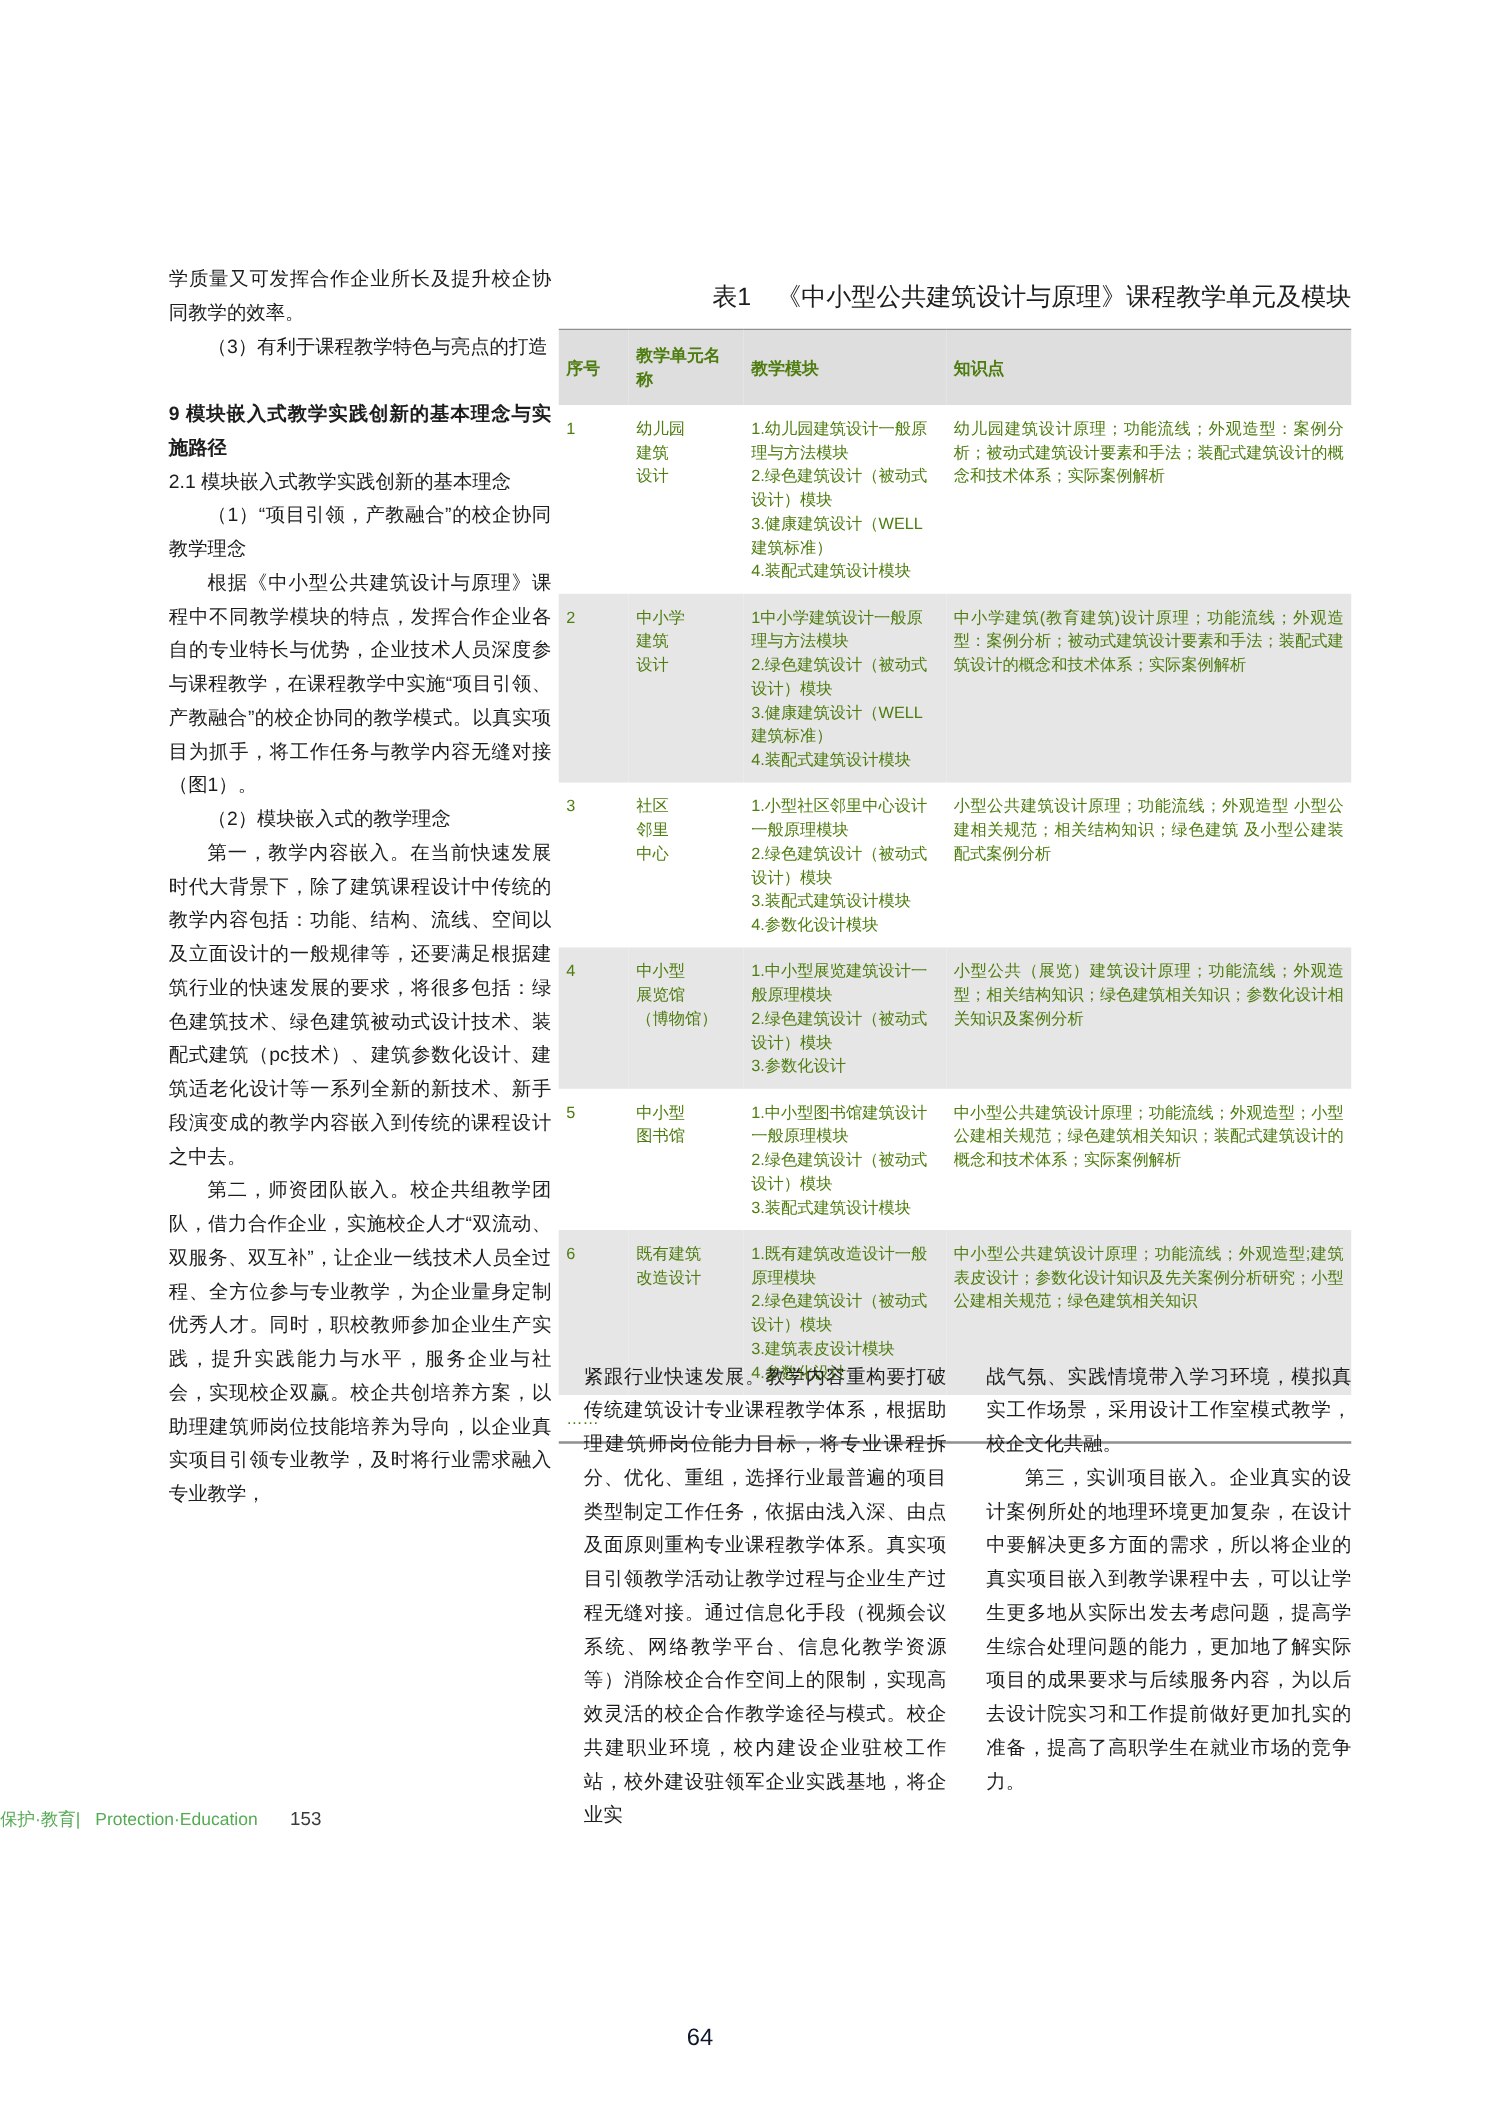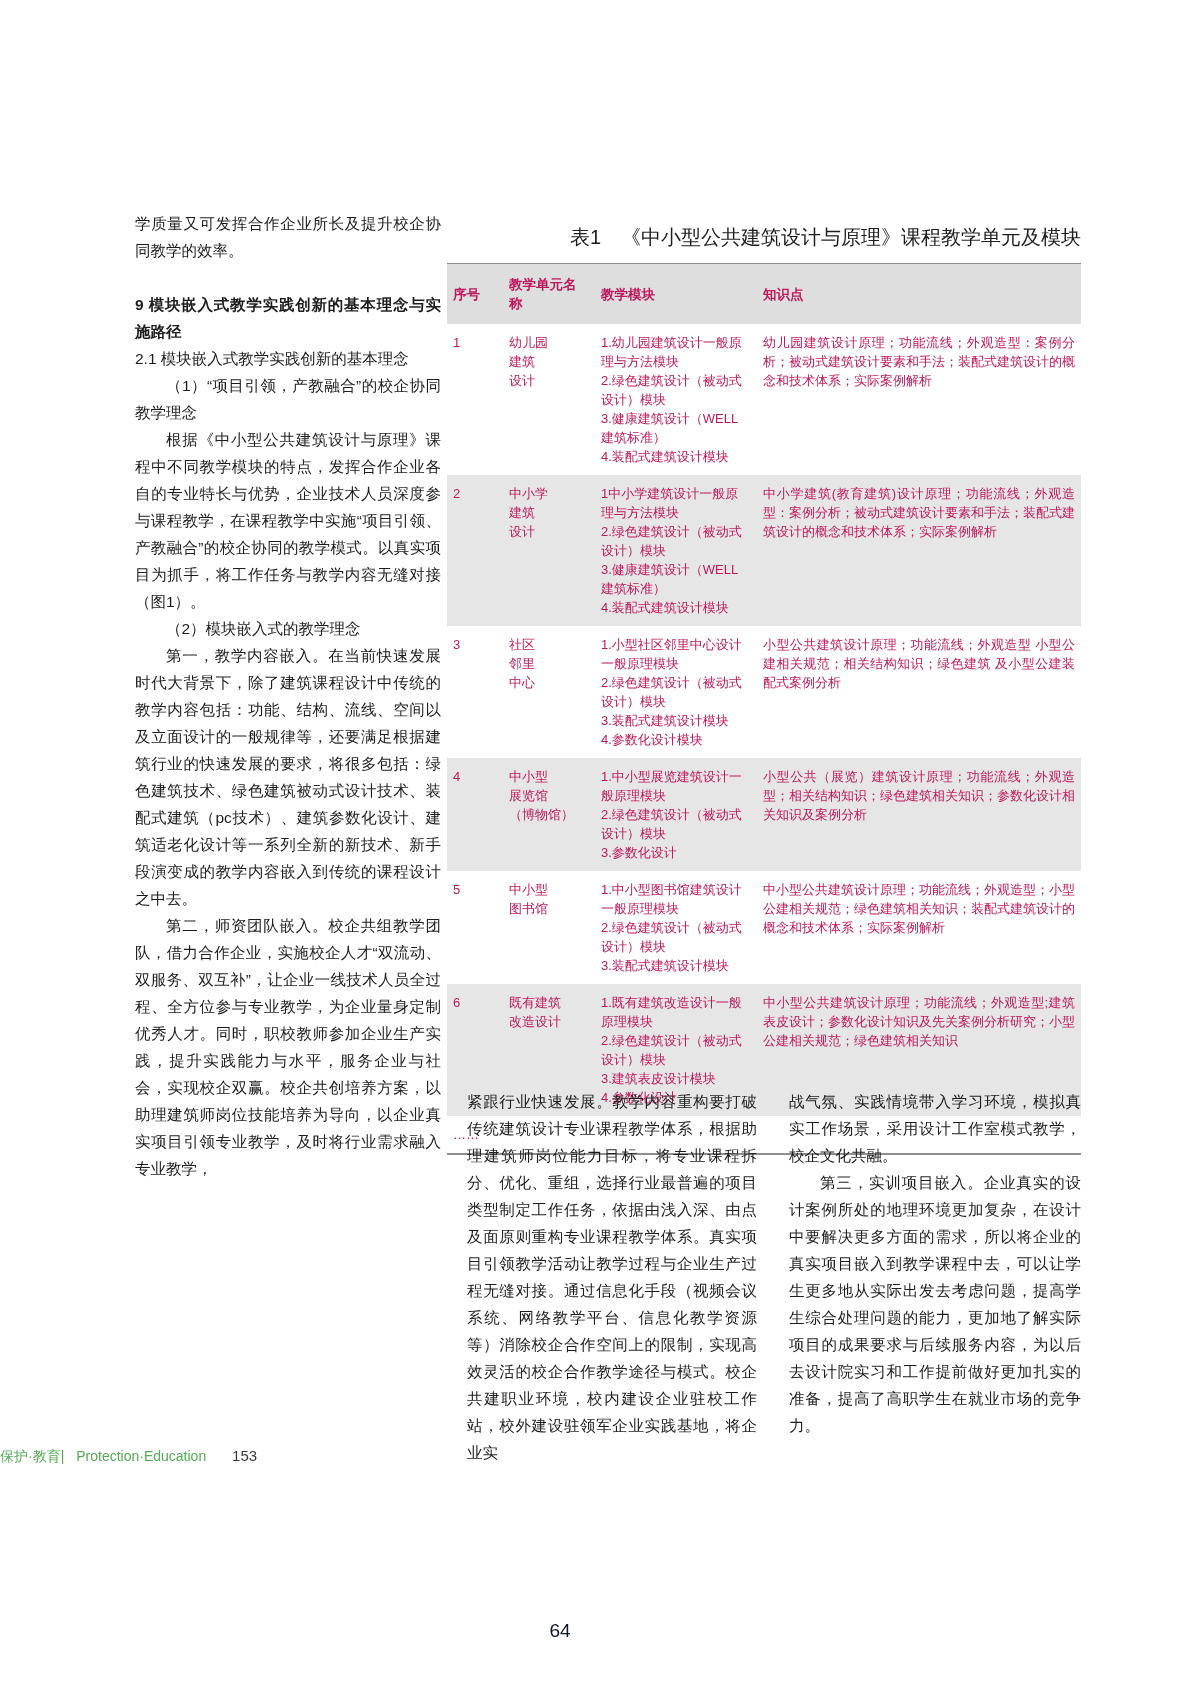--- a/index.html
+++ b/index.html
@@ -13,21 +13,21 @@
   .col-right{left:789px;top:1088px;width:292px;}
   .para{margin:0;}
   .para.body{text-indent:2em;}
   .para.cont{text-indent:0;}
   .para.sub{text-indent:0;}
   .para.heading{font-weight:bold;text-indent:0;margin-top:27px;}
 
   .table-wrap{position:absolute;left:447px;top:224px;width:634px;}
   .table-title{text-align:right;font-size:20px;color:#1d1d1d;margin:0 0 12px 0;}
   table.units{
-    width:100%;border-collapse:collapse;font-size:13px;line-height:19px;color:#be185d;
+    width:100%;border-collapse:collapse;font-size:13px;line-height:19px;color:#4d7c0f;
     border-top:1px solid #8f8f8f;border-bottom:2px solid #8f8f8f;
   }
   table.units th{
     background:#dedede;text-align:left;font-weight:bold;
     padding:11px 6px;font-size:13.5px;vertical-align:middle;
   }
   table.units td{vertical-align:top;padding:9px 6px;}
   table.units tr.shaded td{background:#e6e6e6;}
   td.unit{white-space:pre-line;}
   td.points{text-align:justify;}
@@ -40,20 +40,21 @@
   .footer .footer-page{color:#3a3a3a;margin-left:22px;font-size:15px;}
   .page-num{position:absolute;top:1620px;left:0;width:1120px;text-align:center;font-size:19px;color:#0f172a;}
 </style>
 </head>
 <body>
 
 <div class="page">
 
   <div class="textcol col-left" id="left-col">
       <p class="para cont">学质量又可发挥合作企业所长及提升校企协同教学的效率。</p>
+      <p class="para body">（3）有利于课程教学特色与亮点的打造</p>
       <p class="para heading">9  模块嵌入式教学实践创新的基本理念与实施路径</p>
       <p class="para sub">2.1 模块嵌入式教学实践创新的基本理念</p>
       <p class="para body">（1）“项目引领，产教融合”的校企协同教学理念</p>
       <p class="para body">根据《中小型公共建筑设计与原理》课程中不同教学模块的特点，发挥合作企业各自的专业特长与优势，企业技术人员深度参与课程教学，在课程教学中实施“项目引领、产教融合”的校企协同的教学模式。以真实项目为抓手，将工作任务与教学内容无缝对接（图1）。</p>
       <p class="para body">（2）模块嵌入式的教学理念</p>
       <p class="para body">第一，教学内容嵌入。在当前快速发展时代大背景下，除了建筑课程设计中传统的教学内容包括：功能、结构、流线、空间以及立面设计的一般规律等，还要满足根据建筑行业的快速发展的要求，将很多包括：绿色建筑技术、绿色建筑被动式设计技术、装配式建筑（pc技术）、建筑参数化设计、建筑适老化设计等一系列全新的新技术、新手段演变成的教学内容嵌入到传统的课程设计之中去。</p>
       <p class="para body">第二，师资团队嵌入。校企共组教学团队，借力合作企业，实施校企人才“双流动、双服务、双互补”，让企业一线技术人员全过程、全方位参与专业教学，为企业量身定制优秀人才。同时，职校教师参加企业生产实践，提升实践能力与水平，服务企业与社会，实现校企双赢。校企共创培养方案，以助理建筑师岗位技能培养为导向，以企业真实项目引领专业教学，及时将行业需求融入专业教学，</p>
     </div>
 
   <div class="table-wrap">

